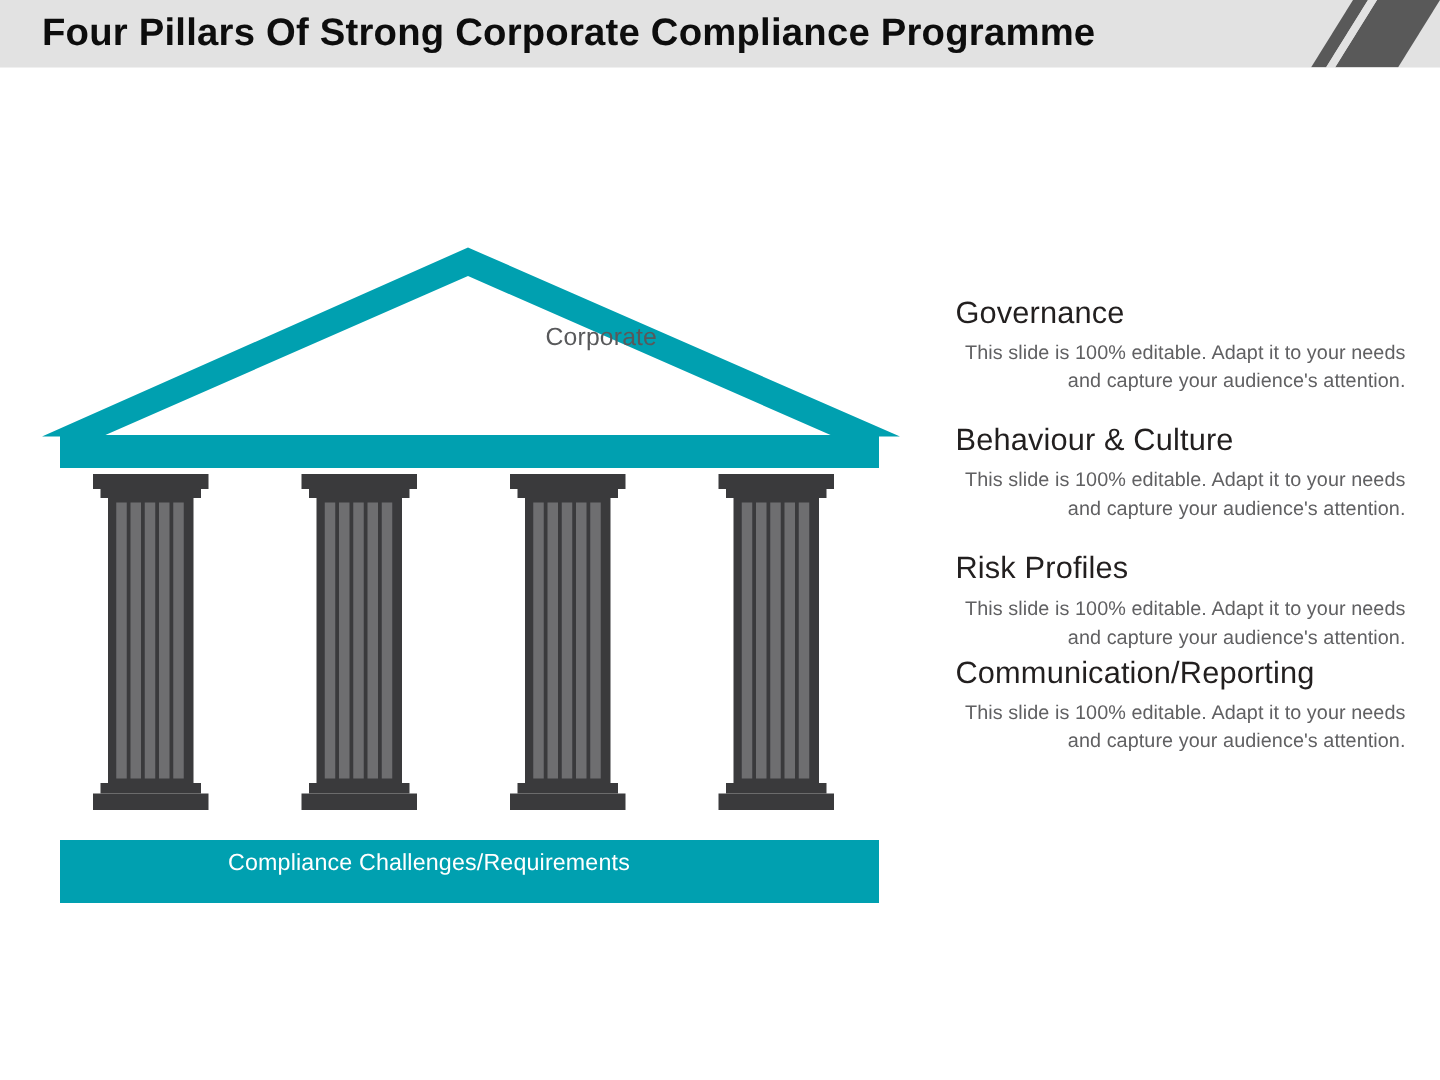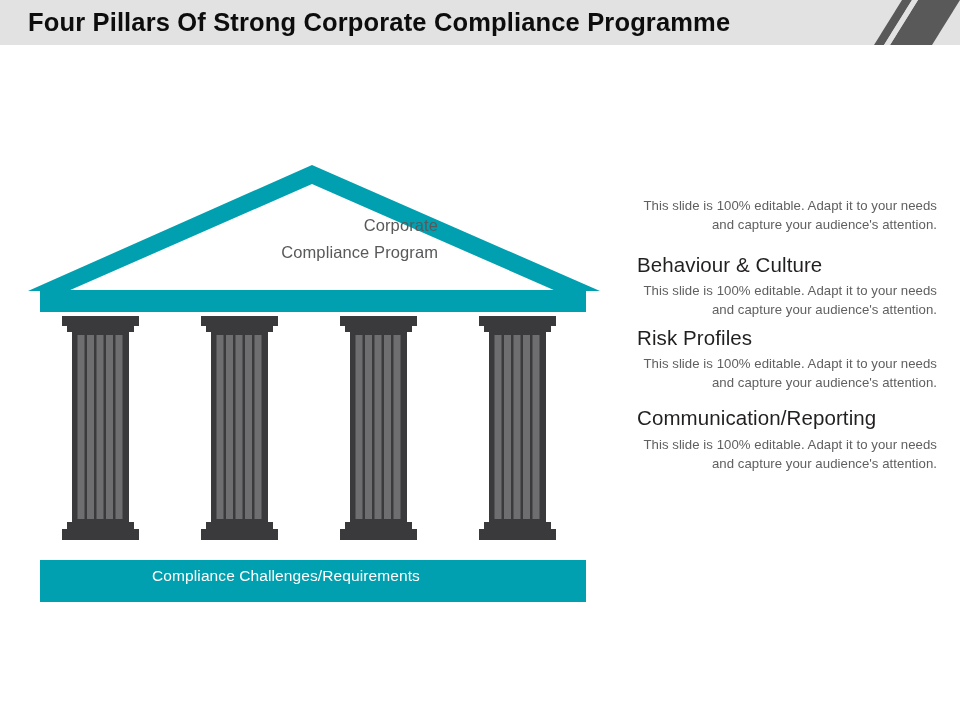--- a/index.html
+++ b/index.html
@@ -97,22 +97,22 @@
   }
   .item-desc {
     font-size: 13.2px;
     color: #606062;
     line-height: 1.44;
     margin: 0;
     letter-spacing: 0.05px;
     text-align: right;
   }
   .sp-gov   { margin-bottom: 18px; }
-  .sp-beh   { margin-bottom: 6px; }
-  .sp-risk  { margin-bottom: 13px; }
+  .sp-beh   { margin-bottom: 18px; }
+  .sp-risk  { margin-bottom: 2px; }
 </style>
 </head>
 <body>
 
 <div class="header-bar"></div>
 
 <div class="header-title">Four Pillars Of Strong Corporate Compliance Programme</div>
 
 <div class="corner-deco">
   <svg width="110" height="45" viewBox="0 0 110 45" xmlns="http://www.w3.org/2000/svg">
@@ -186,28 +186,28 @@
       <rect x="484" y="372" width="67" height="7" fill="#3a3a3c"></rect>
       <rect x="479" y="379" width="77" height="11" fill="#3a3a3c"></rect>
     </g>
 
     <rect x="40" y="410" width="546" height="42" fill="#00a0b0"></rect>
   </svg>
 </div>
 
 <div class="pediment-text">
   <span>Corporate</span><br>
-  <span>Compliance  Program</span>
 </div>
 
 <div class="base-bar-text">Compliance Challenges/Requirements</div>
 
 <div class="content-col">
 
   <div class="item sp-gov">
+    <h2 class="item-title">Governance</h2>
     <p class="item-desc">This slide is 100% editable.  Adapt it to your needs and capture your audience's attention.</p>
   </div>
 
   <div class="item sp-beh">
     <h2 class="item-title">Behaviour &amp; Culture</h2>
     <p class="item-desc">This slide is 100% editable.  Adapt it to your needs and capture your audience's attention.</p>
   </div>
 
   <div class="item sp-risk">
     <h2 class="item-title">Risk Profiles</h2>

